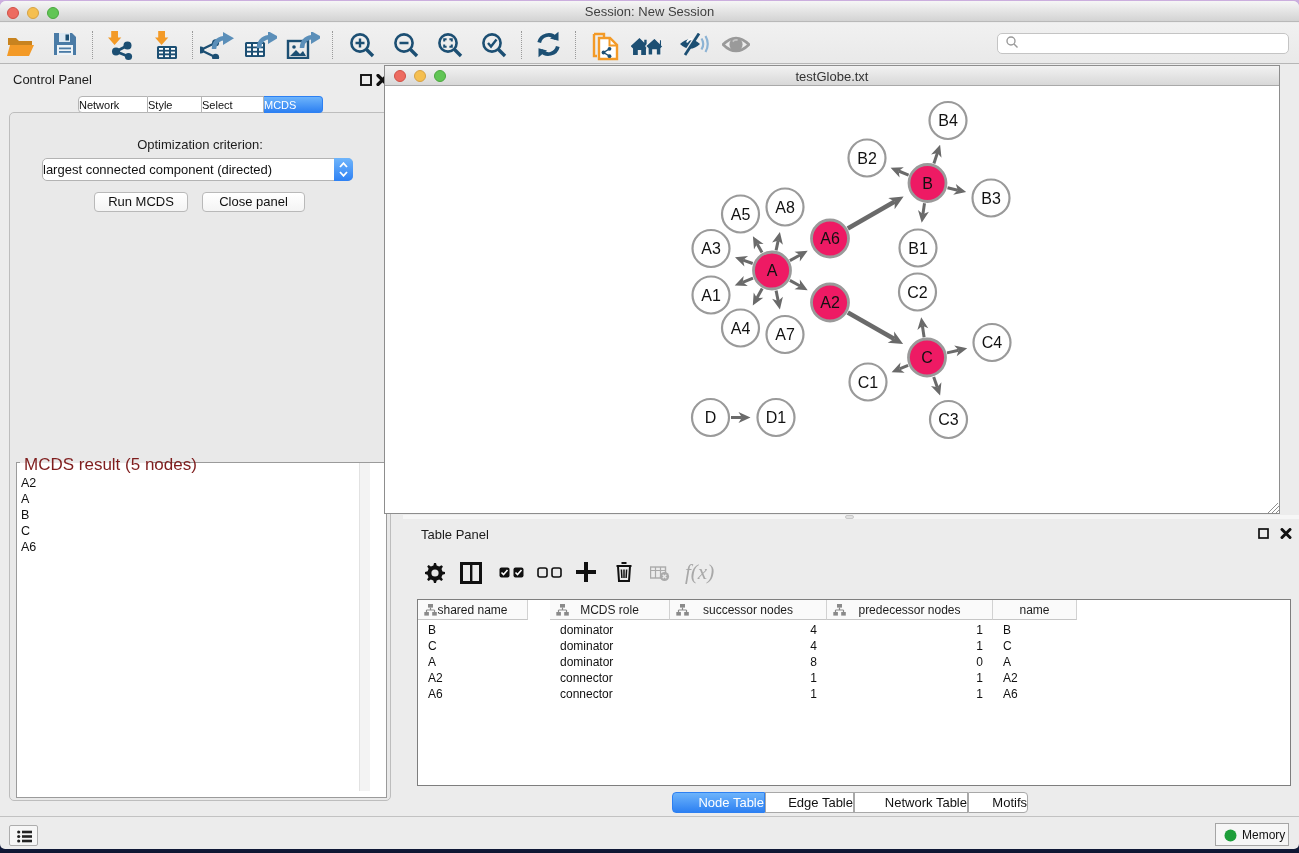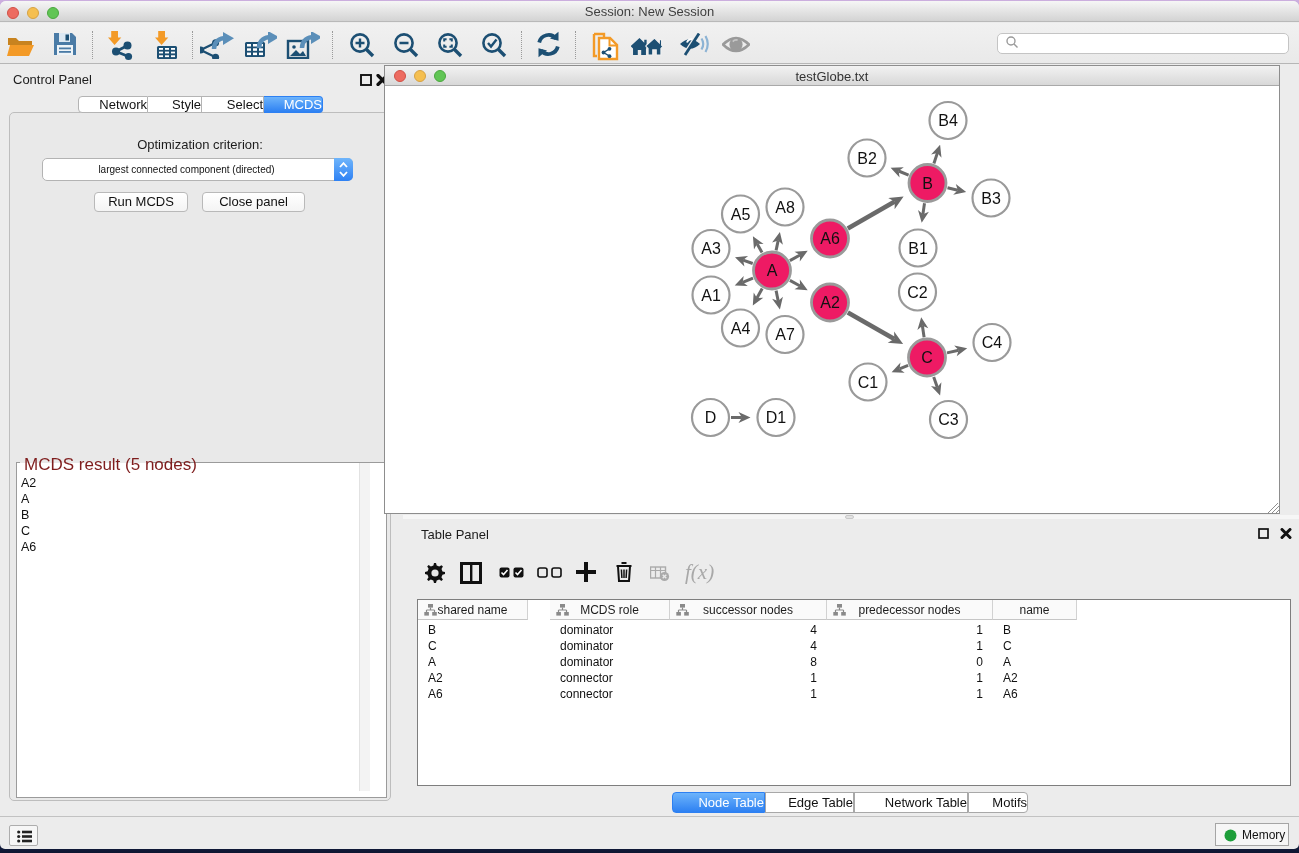--- a/index.html
+++ b/index.html
@@ -10,25 +10,25 @@
 #titlebar{left:0;top:0;width:1299px;height:21px;background:linear-gradient(#f6f6f6,#d3d3d3);border-bottom:1px solid #b9b9b9}
 #titlebar .t{width:100%;text-align:center;font-size:13px;color:#3f3f3f;line-height:21px}
 .tl{border-radius:50%;width:12px;height:12px;top:6px}
 #toolbar{left:0;top:22px;width:1299px;height:41px;background:linear-gradient(#f1f1f1,#e9e9e9);border-bottom:1px solid #b6b6b6}
 .vsep{top:8px;height:28px;width:1px;border-left:1px dotted #9a9a9a}
 #search{left:997px;top:10px;width:292px;height:21px;background:#fff;border:1px solid #c4c4c4;border-radius:5px}
 .ic{position:absolute;top:0;left:0}
 #main{left:0;top:64px;width:1299px;height:752px;background:#ececec}
 
 #cp-title{left:13px;top:7px;font-size:13px;color:#1c1c1c}
-.tab{position:absolute;top:31px;height:17px;border:1px solid #b4b4b4;background:#fff;font-size:13px;color:#111;text-align:right;line-height:16px;border-left:none}
+.tab{position:absolute;top:31px;height:17px;border:1px solid #b4b4b4;background:#fff;font-size:11px;color:#111;text-align:left;line-height:16px;border-left:none}
 #pane{left:9px;top:47px;width:382px;height:689px;background:#e9e9e9;border:1px solid #bdbdbd;border-radius:5px}
 #optlabel{left:0;top:72px;width:400px;text-align:center;font-size:13px;color:#1c1c1c}
 #dropdown{left:42px;top:93px;width:311px;height:23px;background:#fff;border:1px solid #b3b3b3;border-radius:5px}
-#dropdown .txt{position:absolute;left:0;top:0;width:287px;text-align:center;font-size:10px;line-height:21px;color:#111}
+#dropdown .txt{position:absolute;left:0;top:0;width:287px;font-size:13px;line-height:21px;color:#111}
 #dropdown .btn{position:absolute;right:-1px;top:-1px;width:19px;height:23px;border-radius:0 5px 5px 0;background:linear-gradient(#6fb5fb,#2e81f4)}
 .pbtn{position:absolute;top:127px;height:20px;background:linear-gradient(#ffffff,#f4f4f4);border:1px solid #b9b9b9;border-radius:4px;font-size:13px;text-align:center;line-height:18px;color:#111}
 #fieldset{left:16px;top:397px;width:371px;height:336px;background:#fff;border:1px solid #9b9b9b}
 #legend{left:21px;top:390px;font-size:17px;color:#7f1d1d;background:transparent;padding:0 3px}
 #legendbg{left:20px;top:397px;width:132px;height:1px;background:#e9e9e9}
 #mcdslist{left:21px;top:410px;font-size:12.5px;line-height:16px;color:#111}
 #scrolltrack{left:359px;top:398px;width:11px;height:328px;background:#f3f3f3;border-left:1px solid #e2e2e2}
 
 #netwin{left:384px;top:0px;width:896px;height:449px;background:#fff;border:1px solid #8d8d8d}
 #nettitle{left:0;top:0;width:894px;height:20px;background:linear-gradient(#f2f2f2,#d8d8d8);border-bottom:1px solid #a9a9a9}

